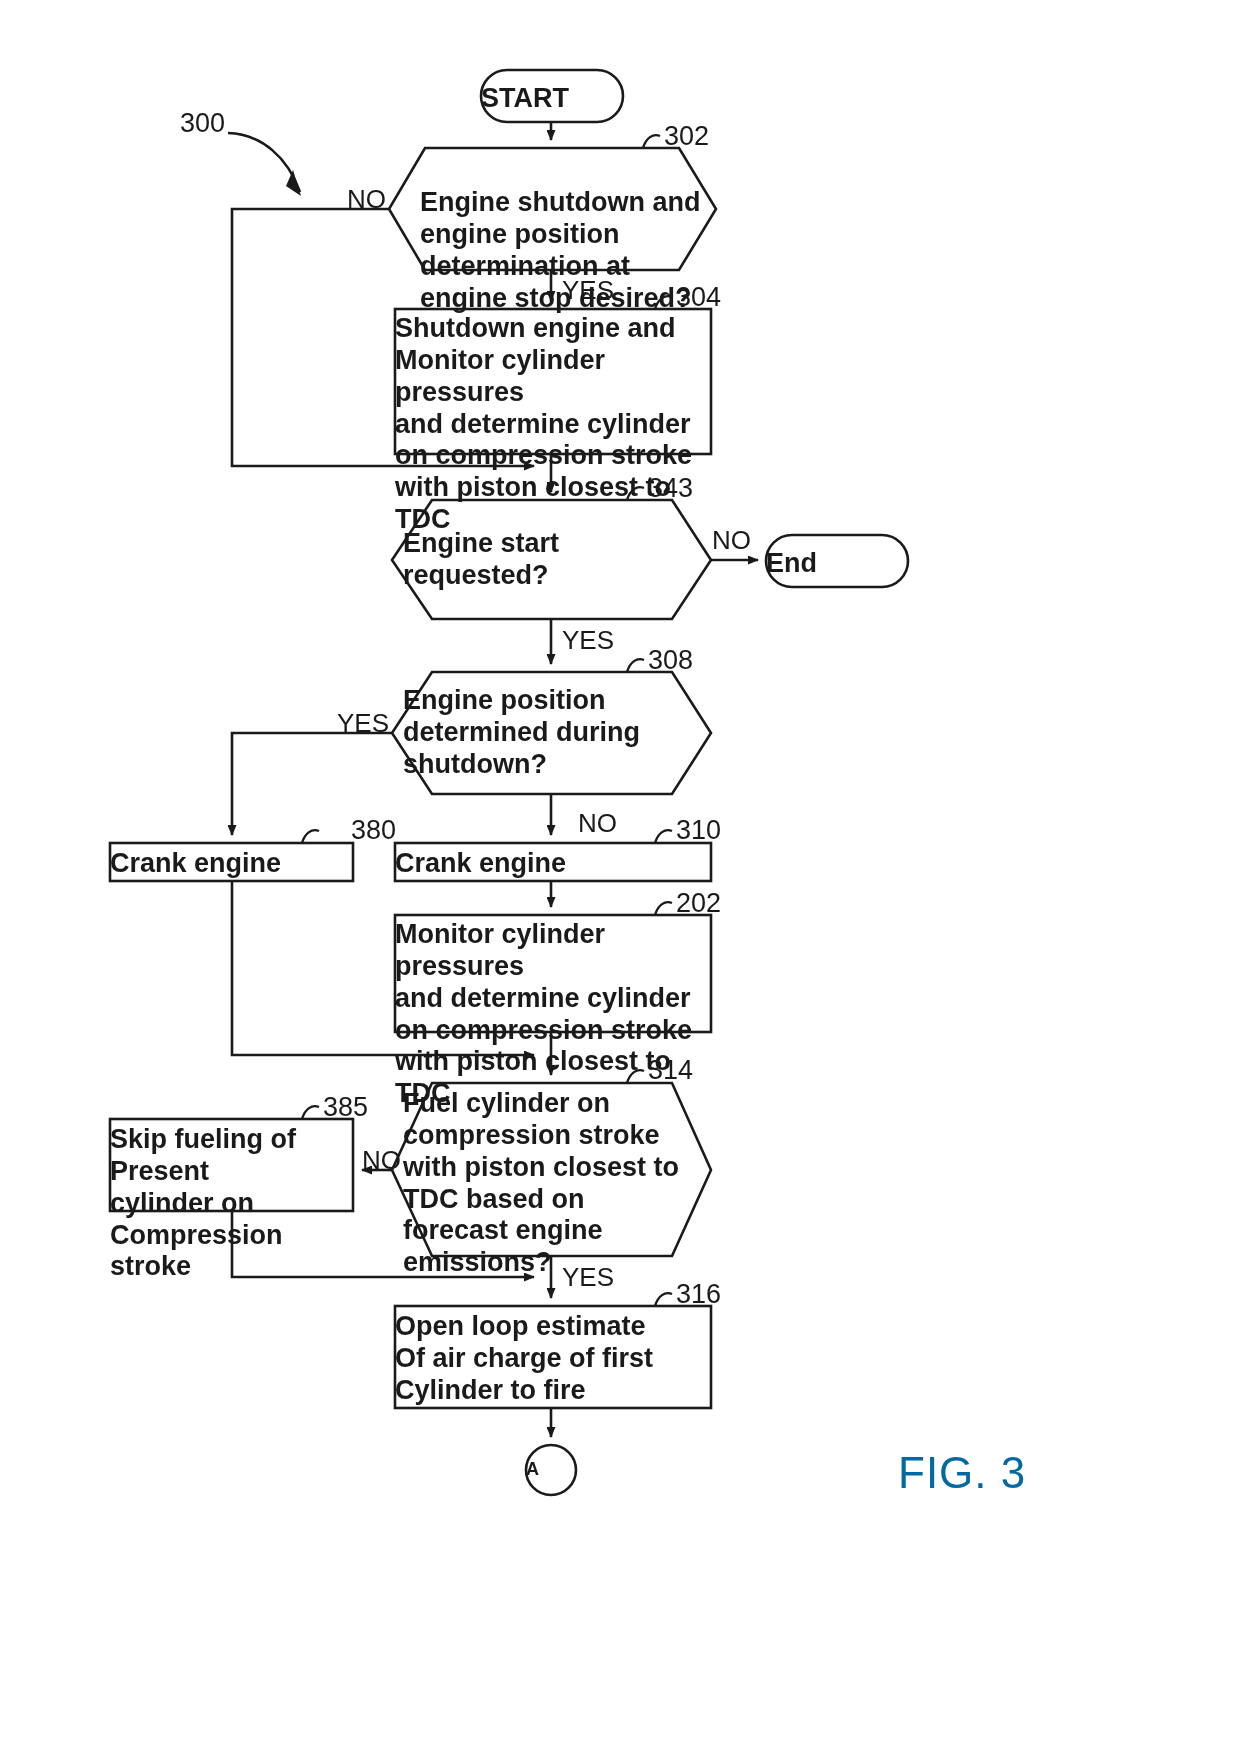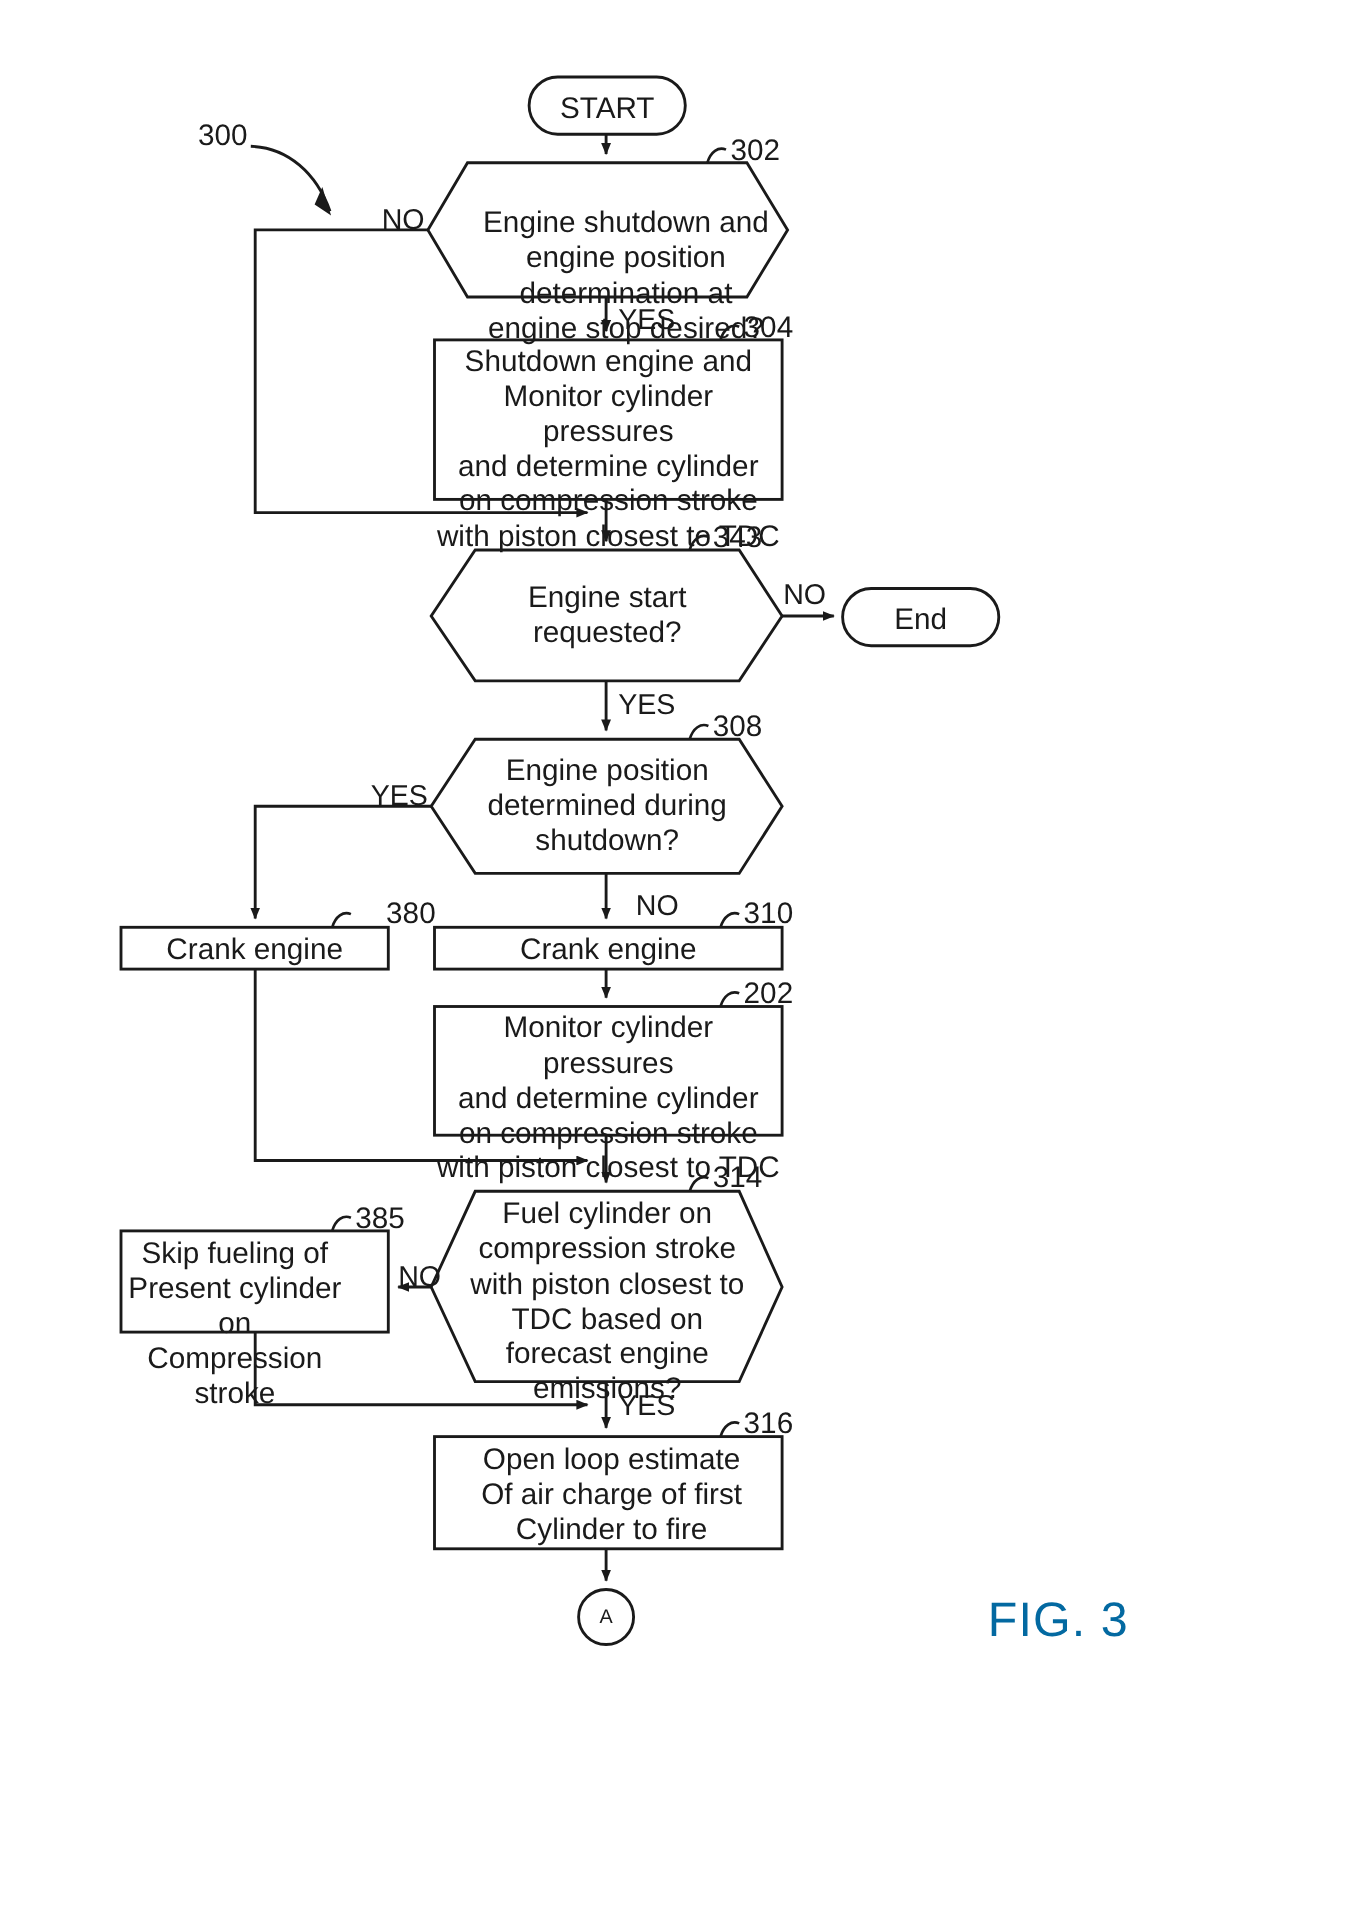--- a/index.html
+++ b/index.html
@@ -22,25 +22,26 @@
     height: 1750px;
   }
   #svg-layer {
     position: absolute;
     left: 0; top: 0;
     width: 1240px;
     height: 1750px;
   }
   .node-text {
     position: absolute;
-    text-align: center;
+    text-align: left;
     line-height: 1.18;
     color: #1a1a1a;
     white-space: pre-line;
     pointer-events: none;
+    font-weight: bold;
   }
   .lbl {
     position: absolute;
     color: #1a1a1a;
     white-space: nowrap;
     pointer-events: none;
   }
   .ref-num {
     position: absolute;
     font-size: 27px;

